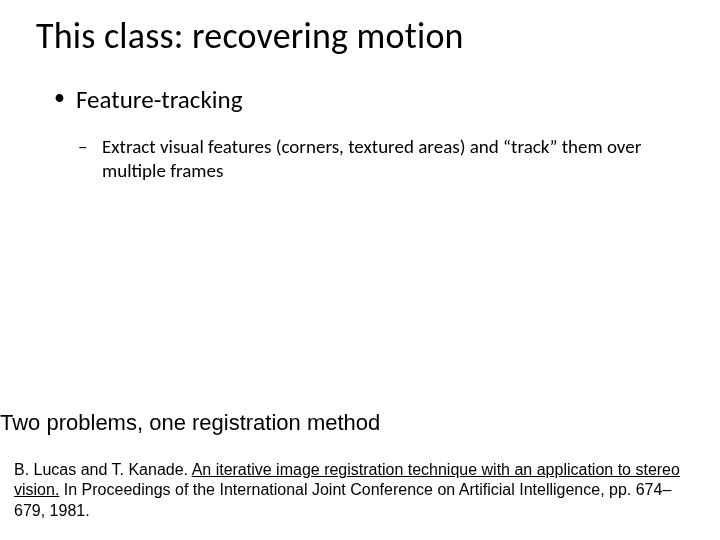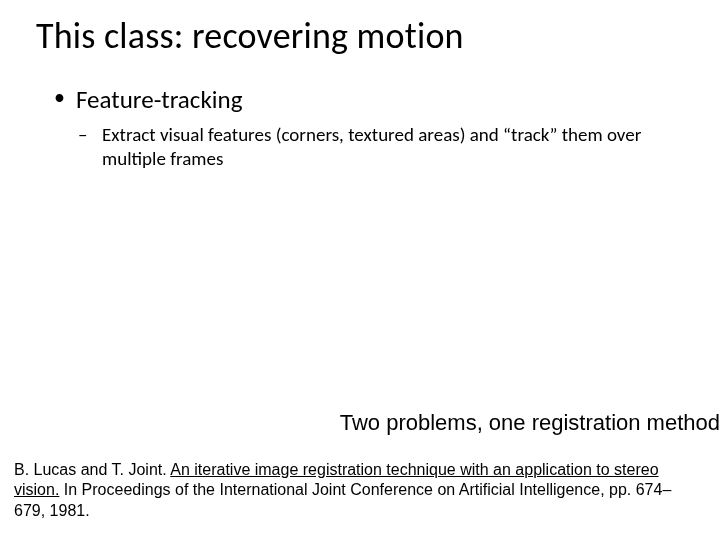--- a/index.html
+++ b/index.html
@@ -43,40 +43,40 @@
   .l1::before {
     content: "•";
     position: absolute;
     left: 0;
     top: 0;
     font-size: 22px;
   }
   .l2 {
     font-size: 19px;
     line-height: 1.25;
-    margin-top: 8px;
+    margin-top: 20px;
     margin-bottom: 4px;
     position: relative;
     padding-left: 48px;
   }
   .l2::before {
     content: "–";
     position: absolute;
     left: 24px;
     top: 0;
   }
   .gap {
     height: 38px;
   }
   .subheading {
     position: absolute;
     left: 0;
     width: 720px;
     top: 410px;
-    text-align: right;
+    text-align: left;
     font-family: Arial, Helvetica, sans-serif;
     font-size: 22px;
   }
   .citation {
     position: absolute;
     left: 14px;
     right: 14px;
     top: 460px;
     font-family: Arial, Helvetica, sans-serif;
     font-size: 16px;
@@ -99,16 +99,16 @@
     <div class="l1">Feature-tracking</div>
     <div class="l2">Extract visual features (corners, textured areas) and “track” them over multiple frames</div>
 
     <div class="gap"></div>
 
   </div>
 
   <div class="subheading">Two problems, one registration method</div>
 
   <div class="citation">
-    <span>B. Lucas and T. Joint. </span><span class="u">An iterative image registration technique with an application to stereo vision.</span><span> In </span><span class="i">Proceedings of the International Joint Conference on Artificial Intelligence</span><span>, pp. 674– 679, 1981.</span>
+    <span>B. Lucas and T. Kanade. </span><span class="u">An iterative image registration technique with an application to stereo vision.</span><span> In </span><span class="i">Proceedings of the International Joint Conference on Artificial Intelligence</span><span>, pp. 674– 679, 1981.</span>
   </div>
 
 </div>
 
 </body></html>

